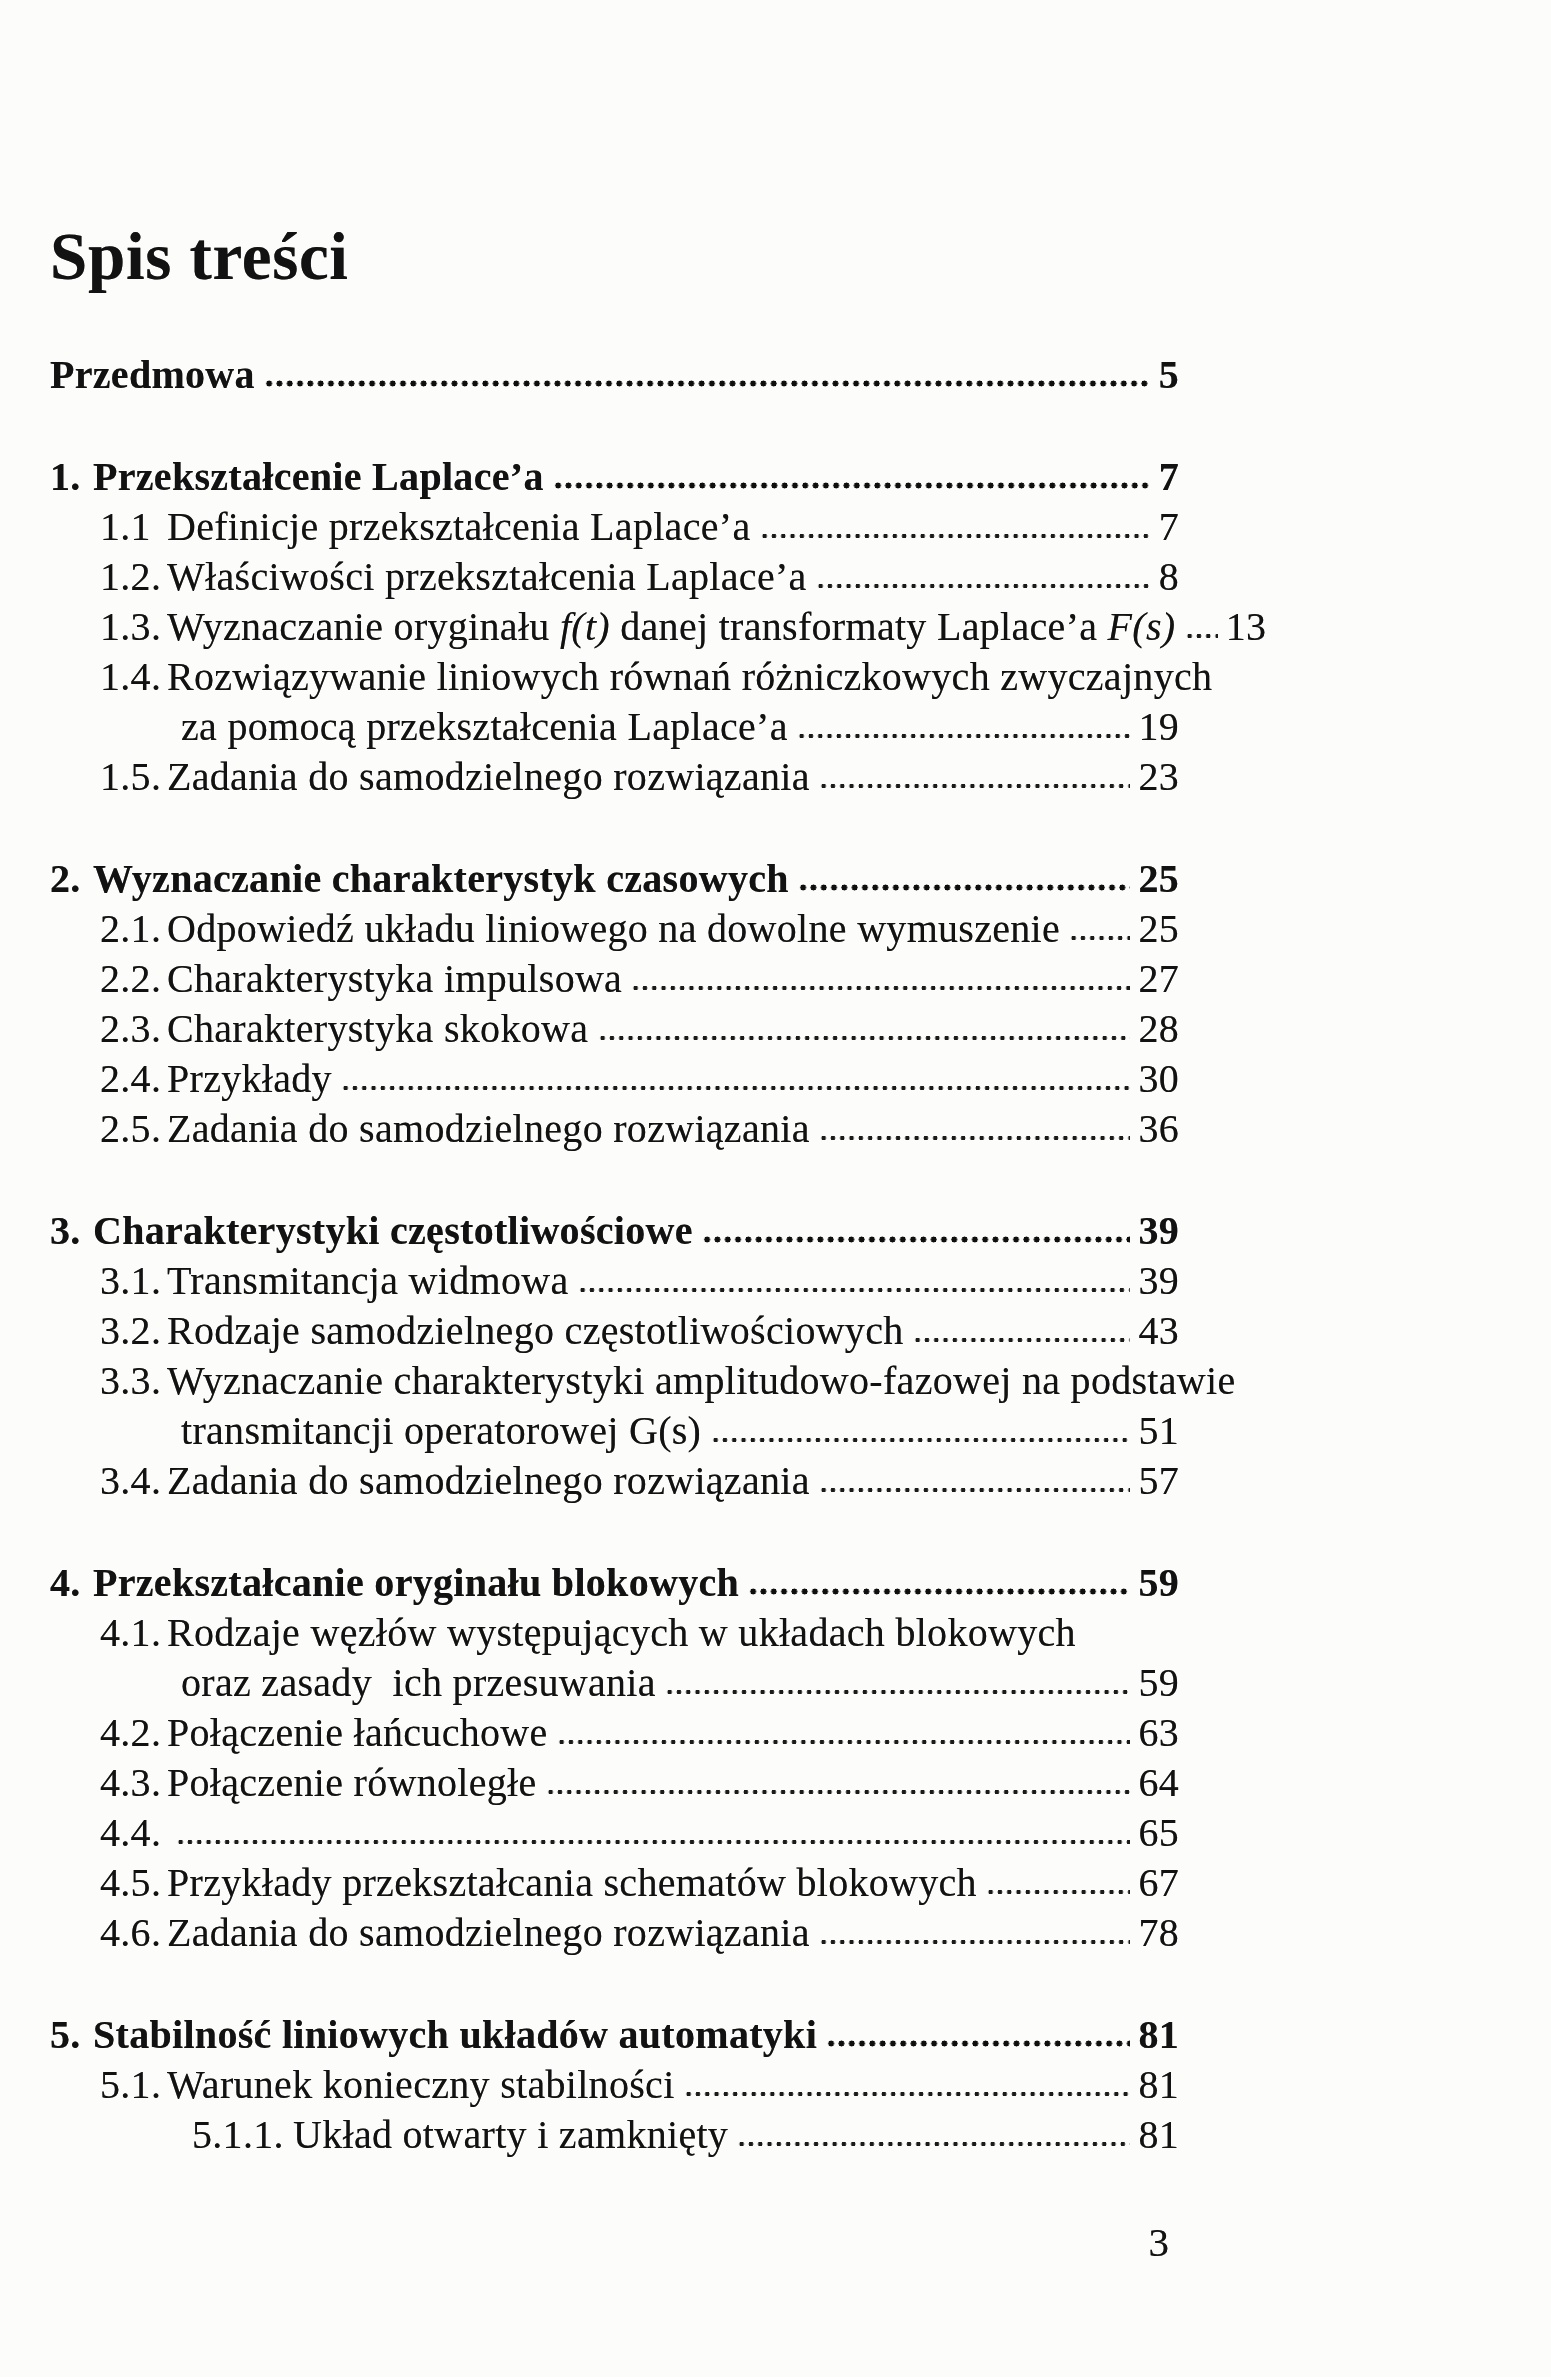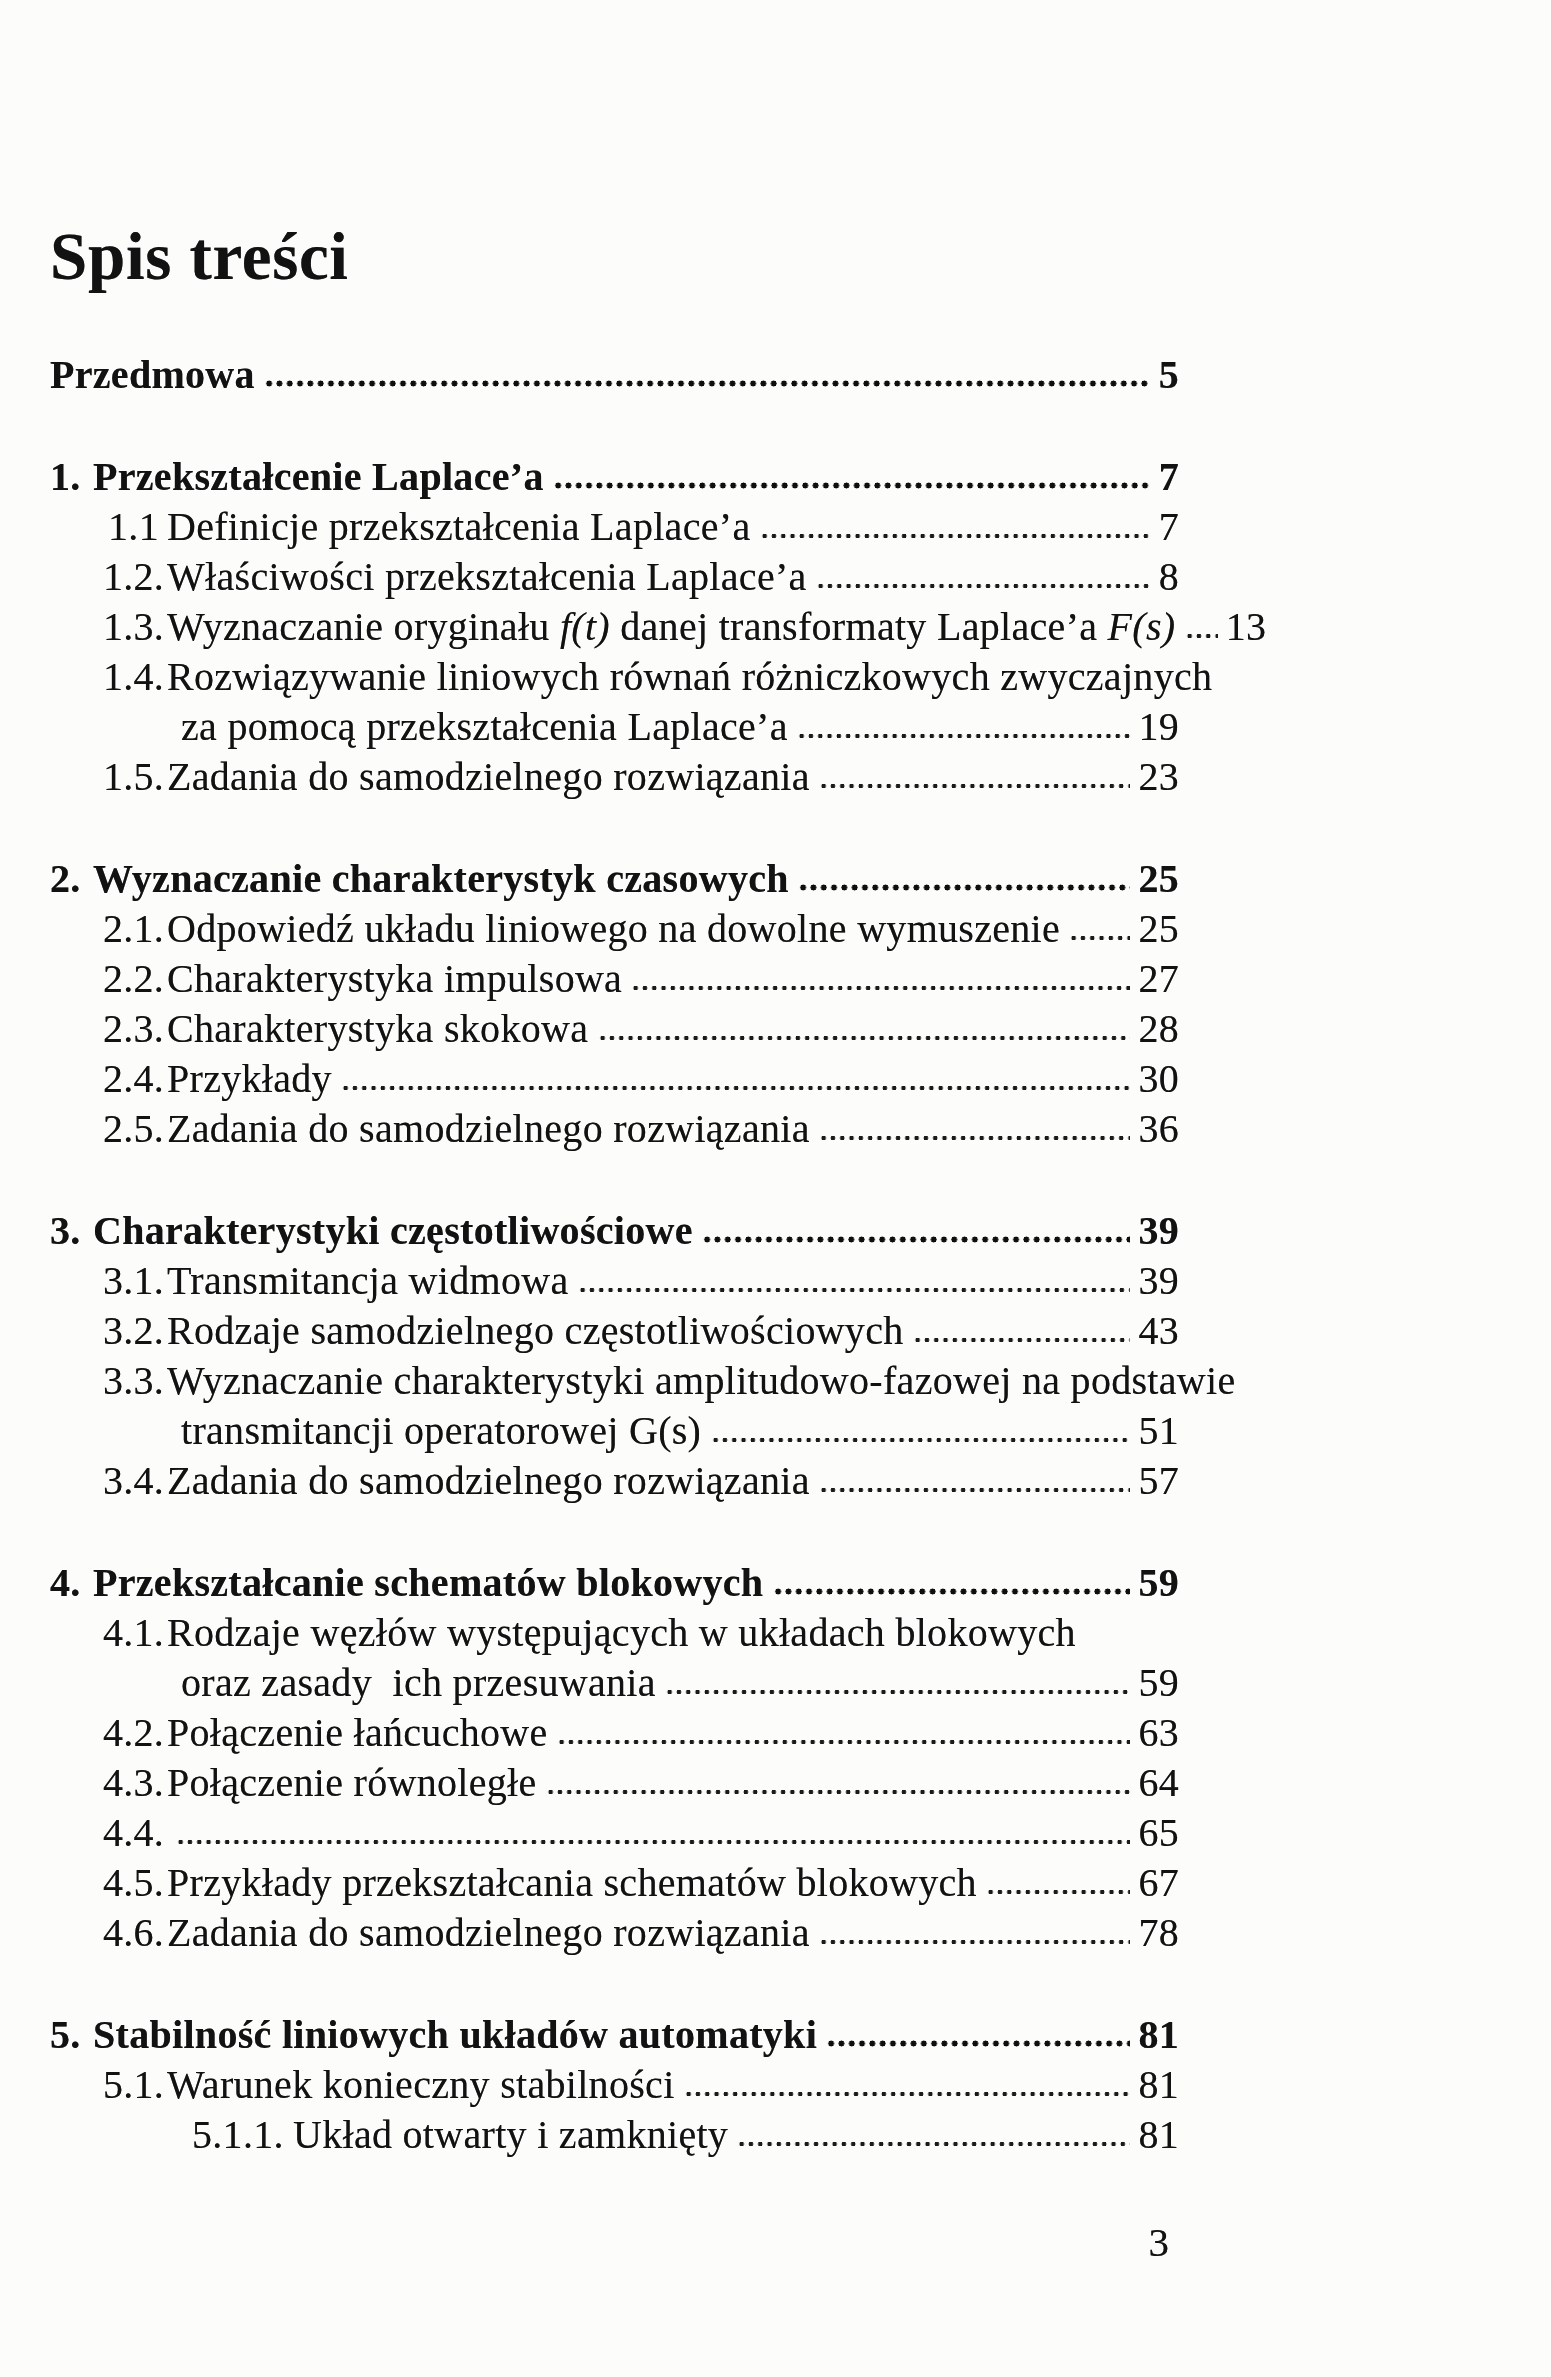--- a/index.html
+++ b/index.html
@@ -35,21 +35,21 @@
     display: flex;
     align-items: baseline;
     font-size: 40px;
     line-height: 50px;
     white-space: nowrap;
     letter-spacing: 0.3px;
   }
   .row .num { flex: none; }
   .lvl0 .num { min-width: 43px; }
   .lvl1 { padding-left: 50px; }
-  .lvl1 .num { min-width: 67px; text-align: center; }
+  .lvl1 .num { min-width: 67px; }
   .lvl2 { padding-left: 142px; }
   .lvl2 .num { min-width: 101px; }
   .cont { padding-left: 131px; }
   .bold { font-weight: bold; }
   .it { font-style: italic; }
   .label { flex: none; }
   .leader {
     flex: 1 1 auto;
     min-width: 33px;
     height: 8px;
@@ -201,21 +201,21 @@
         <span class="num">3.4.</span>
         <span class="label">Zadania do samodzielnego rozwiązania</span>
         <span class="leader"></span>
         <span class="pagenum">57</span>
       </div>
     </div>
 
     <div class="section">
       <div class="row bold lvl0">
         <span class="num">4.</span>
-        <span class="label">Przekształcanie schematów blokowych</span>
+        <span class="label">Przekształcanie oryginału blokowych</span>
         <span class="leader"></span>
         <span class="pagenum">59</span>
       </div>
       <div class="row lvl1">
         <span class="num">4.1.</span>
         <span class="label">Rodzaje węzłów występujących w układach blokowych</span>
       </div>
       <div class="row cont">
         <span class="label">oraz zasady&nbsp; ich przesuwania</span>
         <span class="leader"></span>

